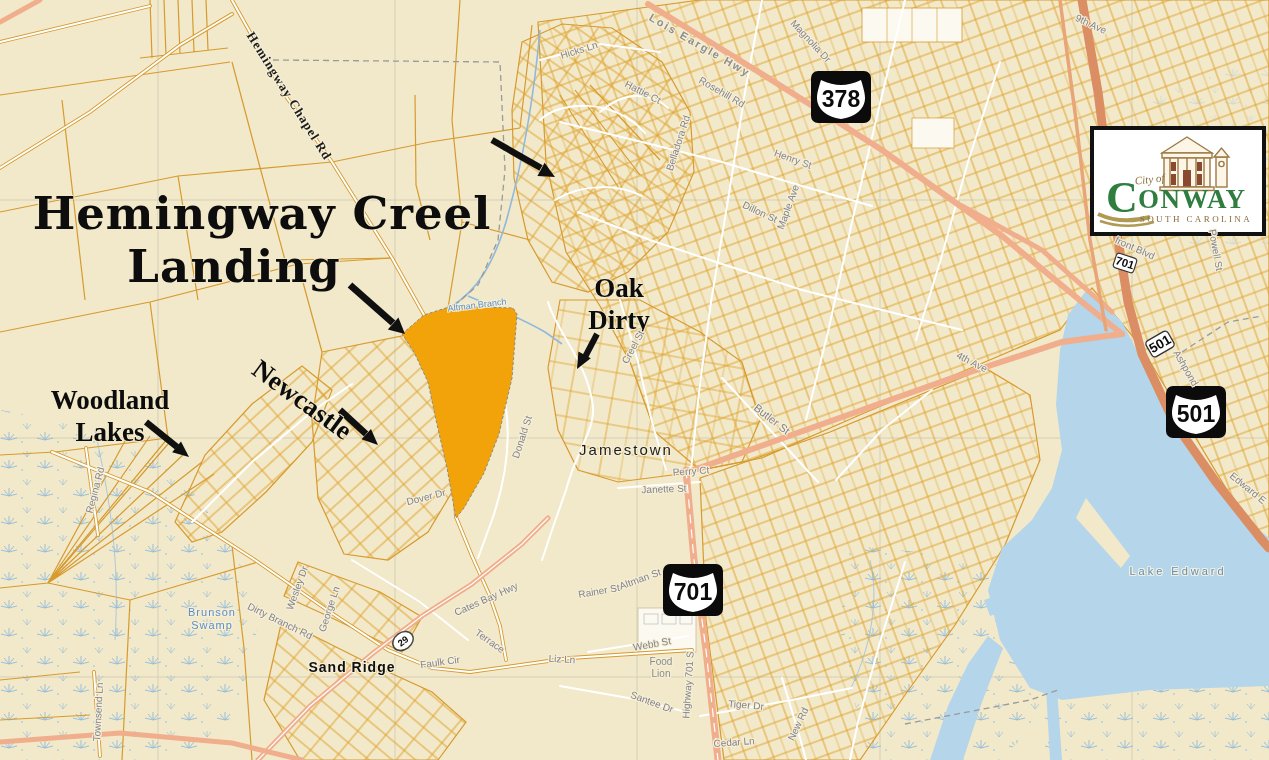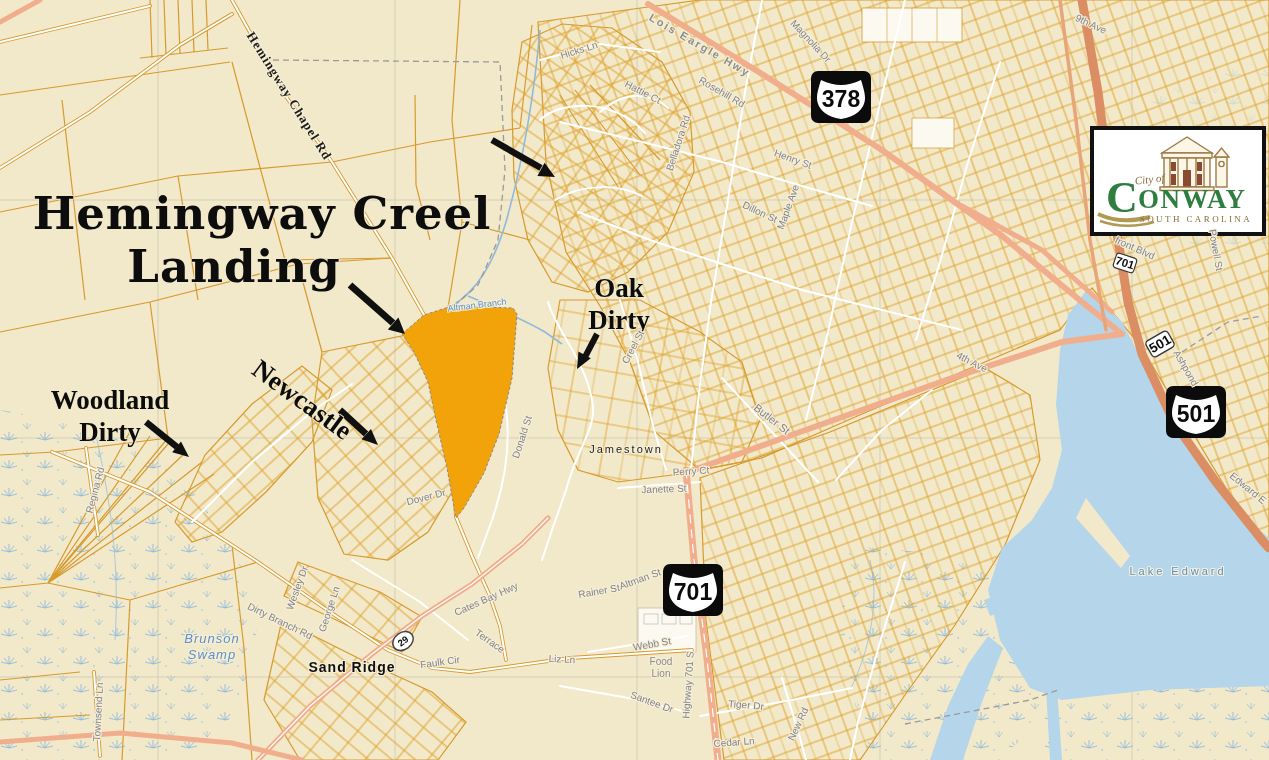--- a/index.html
+++ b/index.html
@@ -4,21 +4,21 @@
 <style>
   html,body{margin:0;padding:0;background:#e8e2d0;}
   #stage{position:relative;width:1269px;height:760px;overflow:hidden;background:#F2E9CA;font-family:"Liberation Sans",sans-serif;}
   #basemap{position:absolute;left:0;top:0;}
   .lbl{position:absolute;white-space:nowrap;color:#83838D;font-size:10px;
        text-shadow:-1px 0 0 #F6EFD6,1px 0 0 #F6EFD6,0 -1px 0 #F6EFD6,0 1px 0 #F6EFD6,-1px -1px 0 #F6EFD6,1px 1px 0 #F6EFD6,-1px 1px 0 #F6EFD6,1px -1px 0 #F6EFD6;}
   .road-dark{font-family:"Liberation Serif",serif;color:#1c1c1c;font-weight:700;font-size:13px;letter-spacing:1px;}
   .hwy{color:#8f8f8f;font-size:11px;letter-spacing:2px;font-weight:700;}
   .water{color:#5B8FC9;}
   .water-big{color:#5B8FC9;font-size:11px;letter-spacing:3px;}
-  .place{color:#1d1d1d;font-size:11px;letter-spacing:2px;}
+  .place{color:#1d1d1d;font-size:15px;letter-spacing:2px;}
   .place-bold{color:#0f0f0f;font-weight:700;font-size:14px;letter-spacing:1px;}
   .poi{color:#8a8a8a;font-size:10px;}
   .two-line{white-space:pre-line;text-align:center;line-height:1.2;}
   .callout{font-family:"Liberation Serif",serif;font-weight:700;color:#0c0c0c;font-size:27px;
        text-shadow:-1px 0 0 #F2E9CA,1px 0 0 #F2E9CA,0 -1px 0 #F2E9CA,0 1px 0 #F2E9CA;}
   .title{position:absolute;font-family:"DejaVu Serif",serif;font-weight:700;color:#0d0d0d;
        font-size:45px;line-height:1.18;text-align:center;letter-spacing:1px;
        text-shadow:-1px 0 0 #F2E9CA,1px 0 0 #F2E9CA,0 -1px 0 #F2E9CA,0 1px 0 #F2E9CA;}
 </style>
 </head>
@@ -289,21 +289,21 @@
 
 <div class="title" style="left:262px;top:240px;transform:translate(-50%,-50%);">
   <div>Hemingway Creel</div>
   <div style="transform:translateX(-28px);">Landing</div>
 </div>
 
 <div class="lbl callout two-line" style="left:619px;top:304px;transform:translate(-50%,-50%);">Oak
 Dirty</div>
 <div class="lbl callout" style="left:302px;top:400px;transform:translate(-50%,-50%) rotate(36deg);">Newcastle</div>
 <div class="lbl callout two-line" style="left:110px;top:416px;transform:translate(-50%,-50%);">Woodland
-Dirty</div>
+Lakes</div>
 
 <div class="lbl road-dark" style="left:289px;top:96px;transform:translate(-50%,-50%) rotate(58deg);">Hemingway Chapel Rd</div>
 <div class="lbl hwy" style="left:700px;top:45px;transform:translate(-50%,-50%) rotate(30deg);">Lois Eargle Hwy</div>
 <div class="lbl" style="left:688px;top:685px;transform:translate(-50%,-50%) rotate(-86deg);">Highway 701 S</div>
 <div class="lbl" style="left:486px;top:599px;transform:translate(-50%,-50%) rotate(-24deg);">Cates Bay Hwy</div>
 <div class="lbl" style="left:280px;top:621px;transform:translate(-50%,-50%) rotate(26deg);">Dirty Branch Rd</div>
 <div class="lbl" style="left:1186px;top:368px;transform:translate(-50%,-50%) rotate(60deg);">Ashpond</div>
 <div class="lbl" style="left:1248px;top:488px;transform:translate(-50%,-50%) rotate(39deg);">Edward E</div>
 <div class="lbl" style="left:652px;top:644px;transform:translate(-50%,-50%) rotate(-10deg);">Webb St</div>
 <div class="lbl" style="left:652px;top:702px;transform:translate(-50%,-50%) rotate(20deg);">Santee Dr</div>
@@ -333,21 +333,21 @@
 <div class="lbl" style="left:579px;top:50px;transform:translate(-50%,-50%) rotate(-17deg);">Hicks Ln</div>
 <div class="lbl" style="left:643px;top:92px;transform:translate(-50%,-50%) rotate(27deg);">Hattie Ct</div>
 <div class="lbl" style="left:798px;top:724px;transform:translate(-50%,-50%) rotate(-65deg);">New Rd</div>
 <div class="lbl" style="left:734px;top:742px;transform:translate(-50%,-50%) rotate(-4deg);">Cedar Ln</div>
 <div class="lbl" style="left:1091px;top:24px;transform:translate(-50%,-50%) rotate(25deg);">9th Ave</div>
 <div class="lbl" style="left:1135px;top:248px;transform:translate(-50%,-50%) rotate(24deg);">front Blvd</div>
 <div class="lbl" style="left:1216px;top:250px;transform:translate(-50%,-50%) rotate(80deg);">Powell St</div>
 
 <div class="lbl water" style="left:477px;top:305px;transform:translate(-50%,-50%) rotate(-7deg);font-size:9px;">Altman Branch</div>
 <div class="lbl water-big" style="left:1178px;top:571px;transform:translate(-50%,-50%);">Lake Edward</div>
-<div class="lbl water two-line" style="left:212px;top:647px;transform:translate(-50%,-50%);font-size:13px;letter-spacing:1px;font-style:italic;">Brunson
+<div class="lbl water two-line" style="left:212px;top:619px;transform:translate(-50%,-50%);font-size:11px;letter-spacing:1px;">Brunson
 Swamp</div>
 
 <div class="lbl place" style="left:626px;top:449px;transform:translate(-50%,-50%);">Jamestown</div>
 <div class="lbl place-bold" style="left:352px;top:667px;transform:translate(-50%,-50%);">Sand Ridge</div>
 <div class="lbl poi two-line" style="left:661px;top:668px;transform:translate(-50%,-50%);">Food
 Lion</div>
 
 </div>
 
 </body></html>

